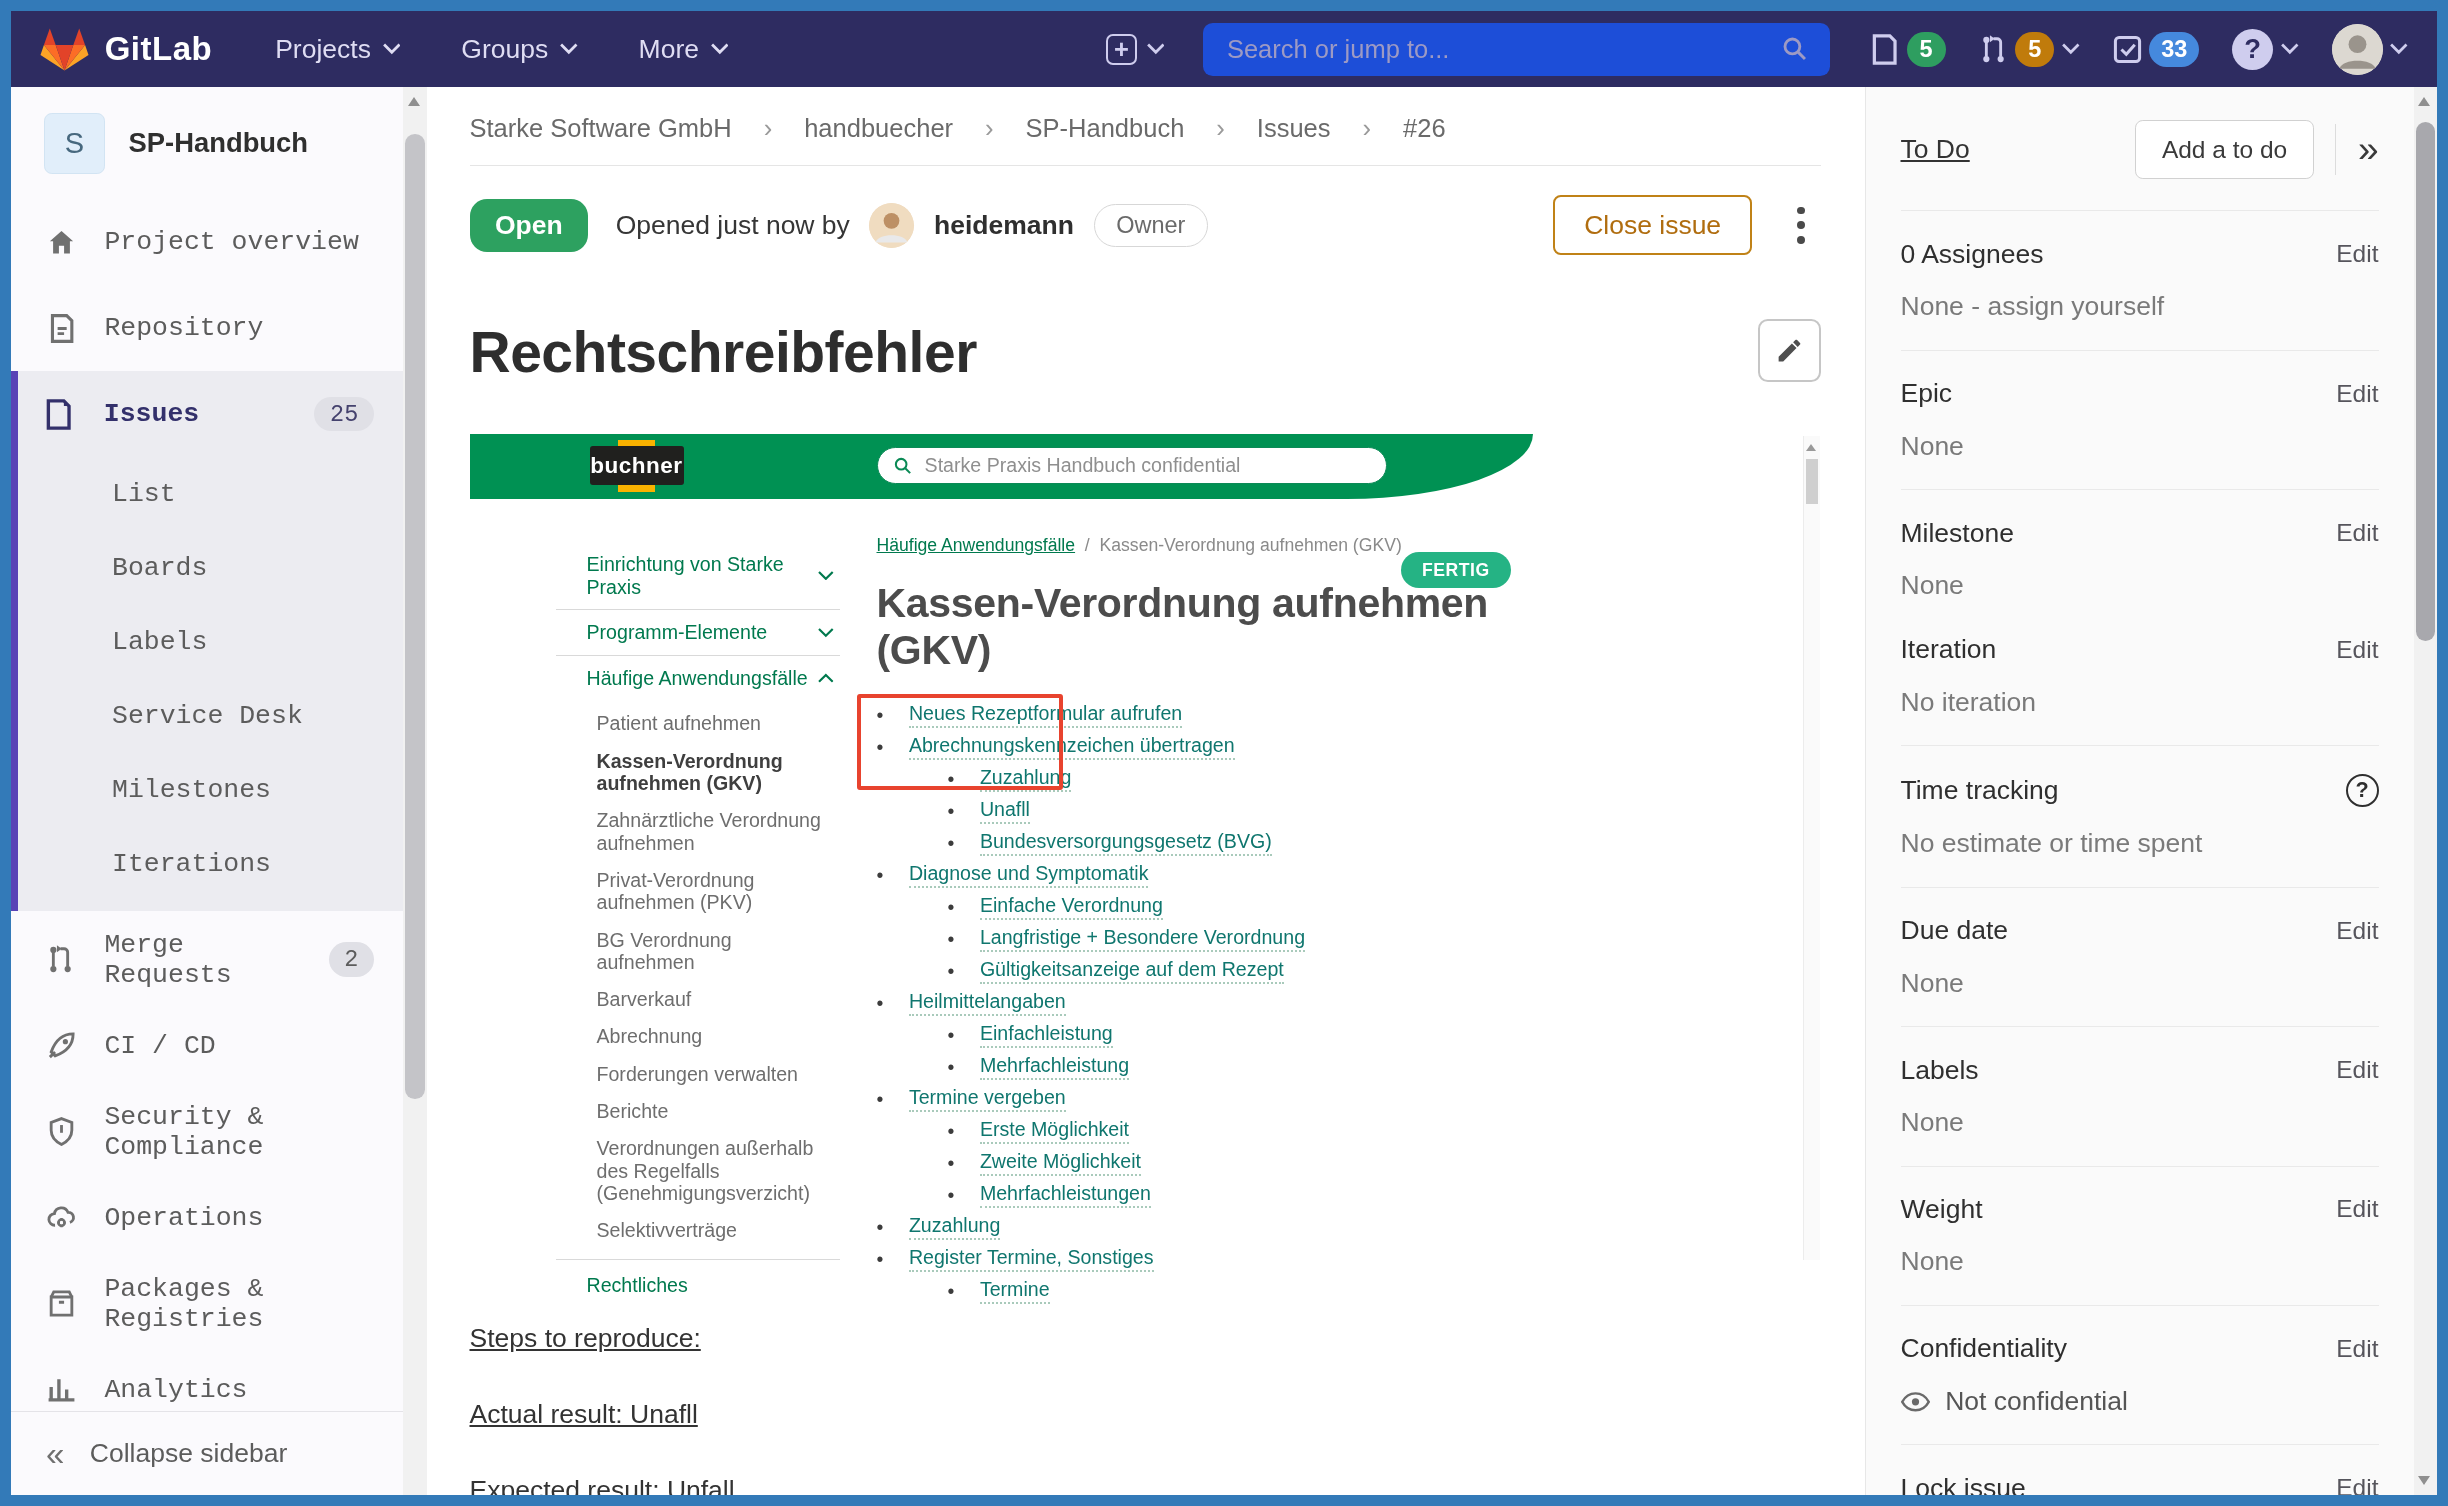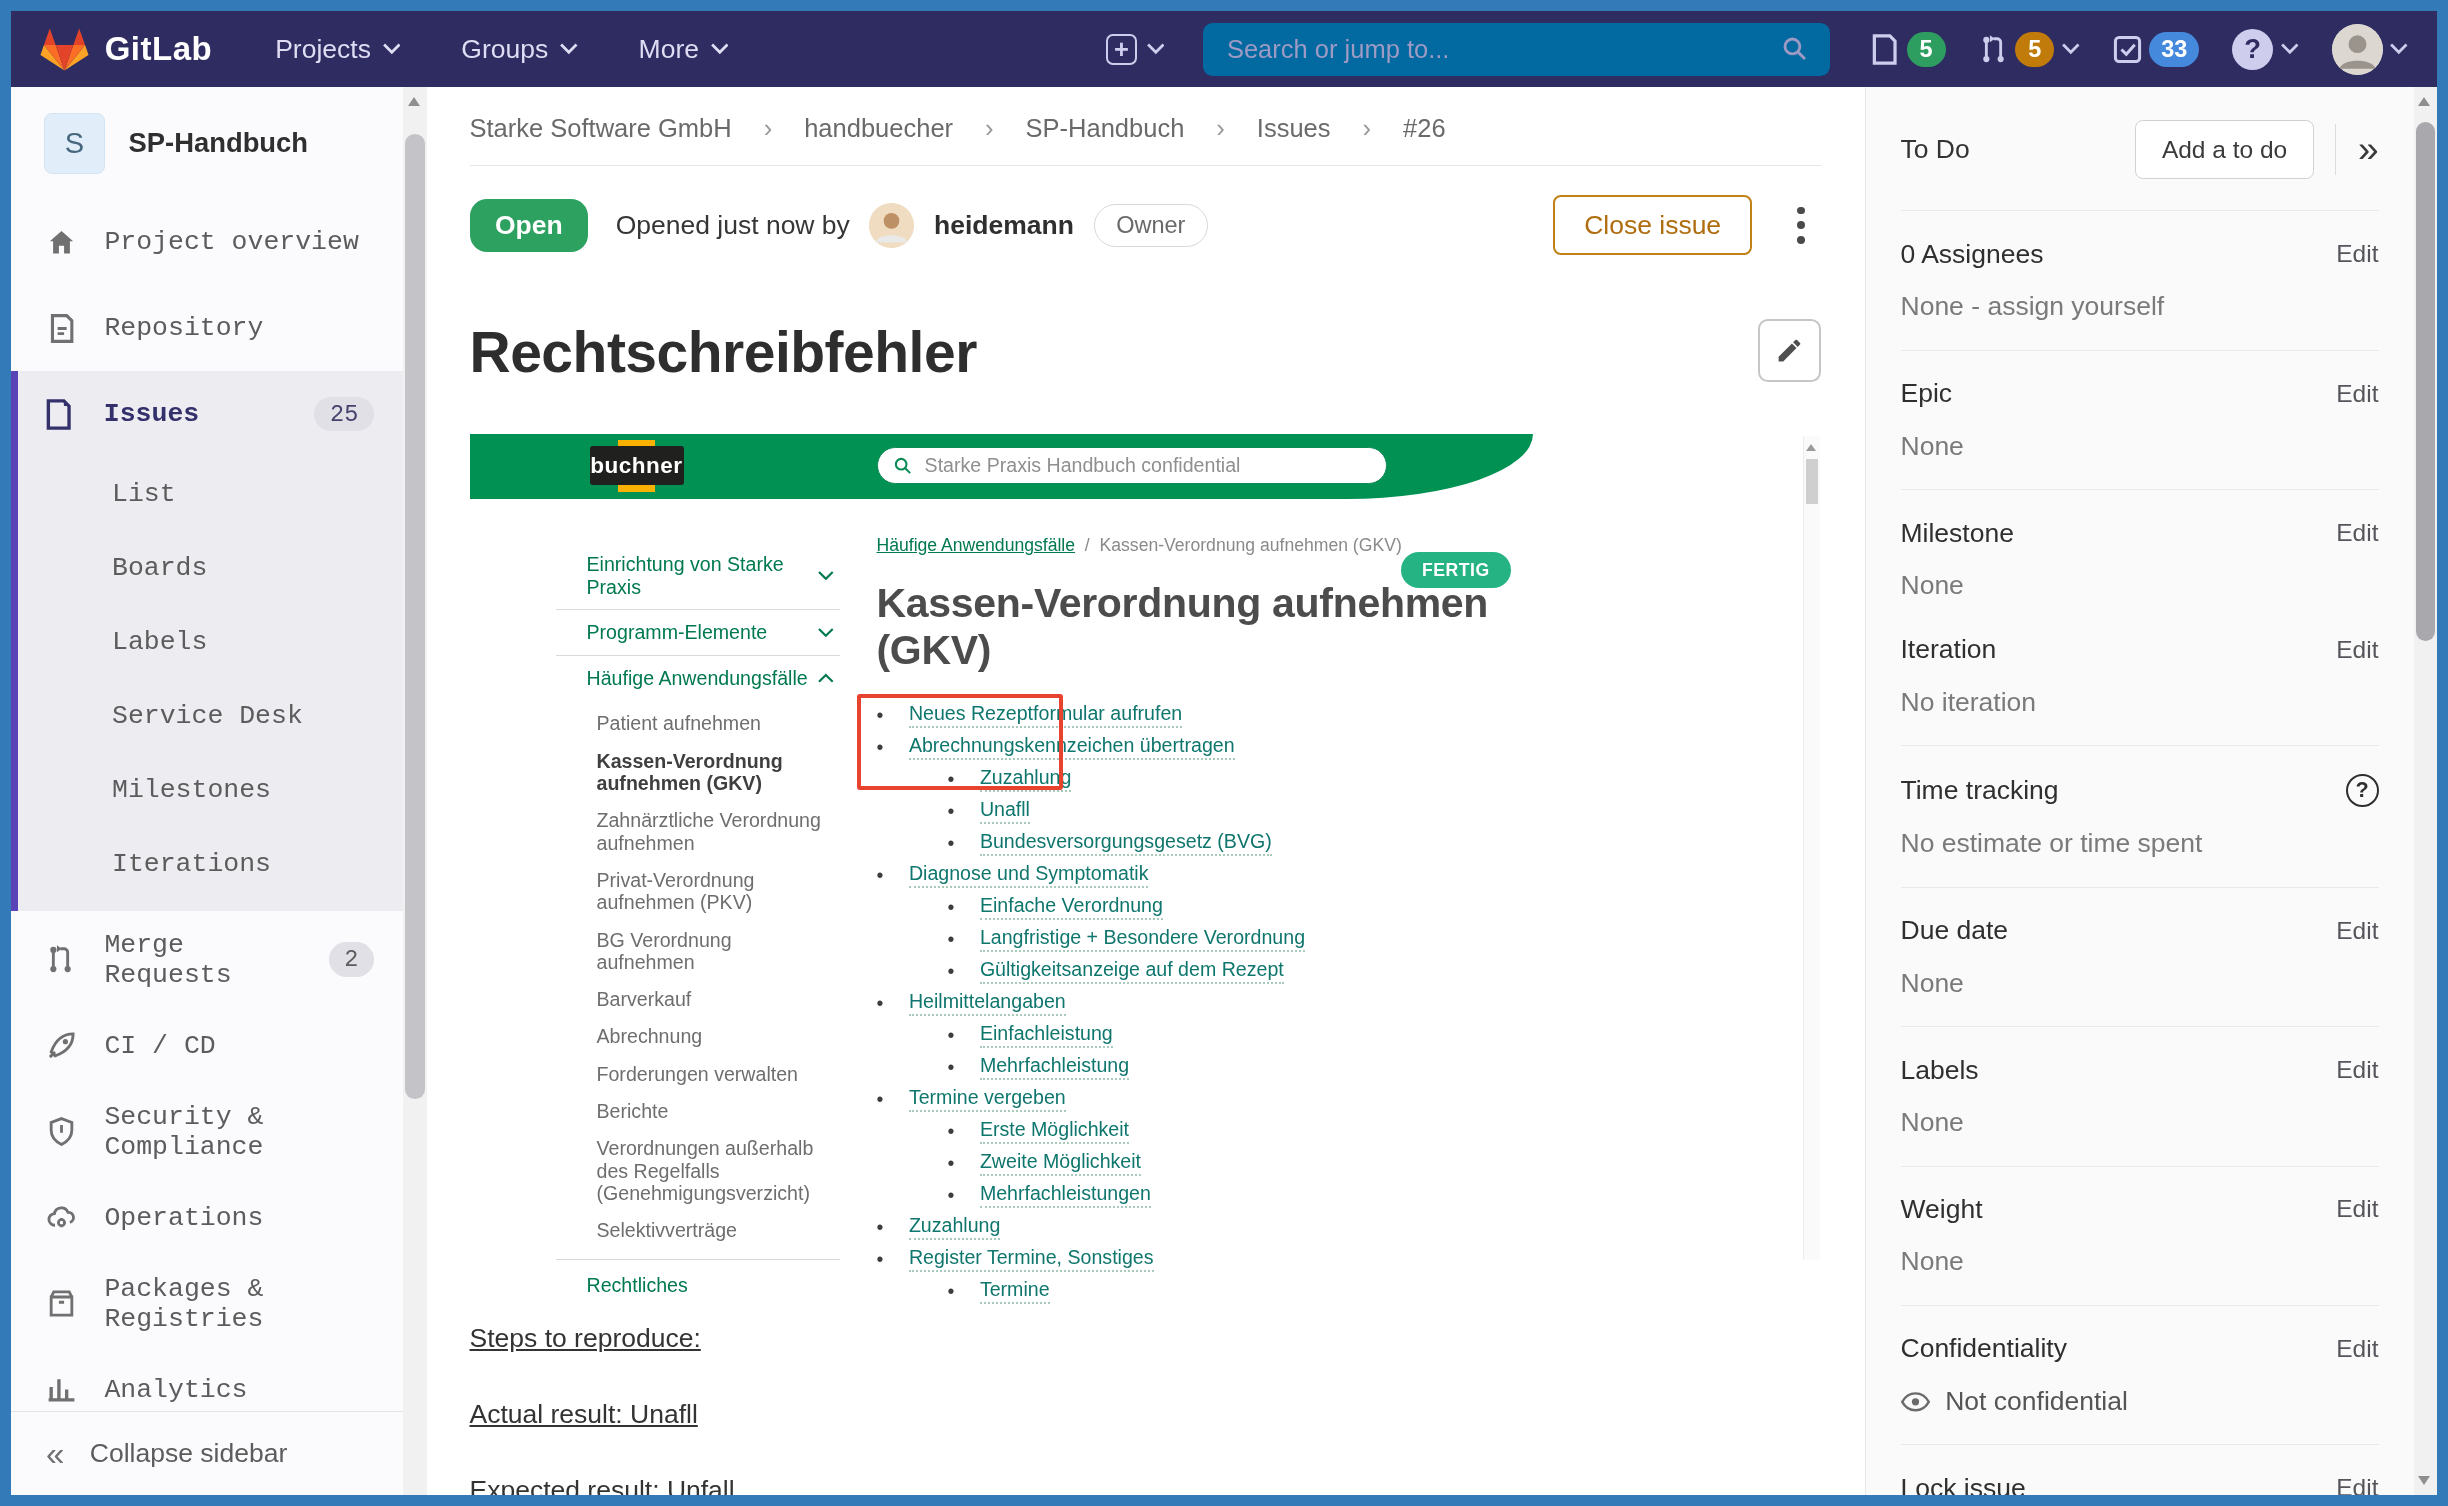--- a/index.html
+++ b/index.html
@@ -11,21 +11,21 @@
   
   .navbar{height:76px;flex:0 0 76px;background:#2e2c61;display:flex;align-items:center;padding:0 29px;gap:0;}
   .tanuki{width:49px;height:47px;flex:0 0 auto;}
   .logo-text{color:#fff;font-size:33px;font-weight:bold;margin-left:15.7px;letter-spacing:0.5px;}
   .topmenu{display:flex;align-items:center;margin-left:63px;gap:61px;}
   .menu-item{display:flex;align-items:center;gap:11.8px;color:#dfddf3;font-size:26.5px;cursor:pointer;}
   .chev{width:17.6px;height:11.8px;flex:0 0 auto;}
   .nav-spacer{flex:1;}
   .plus-group{display:flex;align-items:center;gap:9.8px;color:#cfcdee;margin-right:39px;}
   .plus-box{width:31px;height:31px;border:2.5px solid #cfcdee;border-radius:6.9px;display:flex;align-items:center;justify-content:center;font-size:25.5px;font-weight:bold;color:#cfcdee;}
-  .searchbox{width:627px;height:53px;background:#0369a1;border-radius:9.8px;display:flex;align-items:center;padding:0 21.6px;gap:25px;}
+  .searchbox{width:627px;height:53px;background:#1d4ed8;border-radius:9.8px;display:flex;align-items:center;padding:0 21.6px;gap:25px;}
   .searchbox input{flex:1;background:transparent;border:none;outline:none;color:#e6e4f5;font-size:25.5px;font-family:"Liberation Sans",sans-serif;}
   .searchbox input::placeholder{color:#9d9ac4;}
   .nav-icons{display:flex;align-items:center;gap:33px;margin-left:41px;}
   .icon-group{display:flex;align-items:center;gap:7.8px;color:#cfcdee;}
   .count-badge{min-width:39px;height:35px;border-radius:17.6px;padding:0 11.8px;display:flex;align-items:center;justify-content:center;color:#fff;font-size:23.5px;font-weight:bold;}
   .badge-green{background:#2e9e60;}
   .badge-orange{background:#c07b0b;}
   .badge-blue{background:#4589dd;}
   .help-circle{width:41px;height:41px;border-radius:50%;background:#cfcdee;color:#2e2c61;display:flex;align-items:center;justify-content:center;font-size:27.4px;font-weight:bold;}
   .nav-avatar{width:51px;height:51px;border-radius:50%;overflow:hidden;background:#d8d4cd;flex:0 0 auto;}
@@ -118,21 +118,21 @@
   .erow.l2{padding-left:71px;}
   .elink{color:#0f766e;border-bottom:2px dotted #a9cabb;padding-bottom:1px;cursor:pointer;font-size:19.6px;}
   .red-box{position:absolute;left:387px;top:260px;width:206px;height:96px;border:4.9px solid #e8432e;border-radius:2.9px;pointer-events:none;}
 
   .desc{margin-top:63px;}
   .desc p{margin:0 0 45px 0;font-size:26.5px;color:#333;text-decoration:underline;}
 
   
   .rightbar{width:549px;flex:0 0 549px;background:#fafafa;border-left:1px solid #e7e7e7;padding:0 35px;overflow:hidden;}
   .todo-row{display:flex;align-items:center;margin-top:33px;padding-bottom:31px;border-bottom:1px solid #e9e9e9;}
-  .todo-label{font-size:26.5px;color:#333;flex:1;}
+  .todo-label{font-size:26.5px;color:#333;flex:1;text-decoration:underline;}
   .add-todo-btn{border:1px solid #d1d1d1;background:#fff;border-radius:7.8px;padding:14.7px 25.5px;font-size:24.5px;color:#3a3a3a;cursor:pointer;font-family:"Liberation Sans",sans-serif;}
   .vsep{width:1px;height:51px;background:#dcdcdc;margin:0 21.6px;}
   .chev-dbl::before{content:"\00BB";font-size:37px;color:#3a3a3a;cursor:pointer;}
   .rb-section{padding:27.4px 0;border-bottom:1px solid #e9e9e9;}
   .rb-section.no-border{border-bottom:none;padding-bottom:5.9px;}
   .rb-head{display:flex;align-items:center;justify-content:space-between;}
   .rb-title{font-size:26.5px;color:#2f2f2f;}
   .rb-edit{font-size:24.5px;color:#56555c;cursor:pointer;}
   .rb-value{margin-top:21.6px;font-size:26.5px;color:#7a7a7a;}
   .rb-value-row{margin-top:21.6px;display:flex;align-items:center;gap:15.7px;font-size:26.5px;color:#555;}

